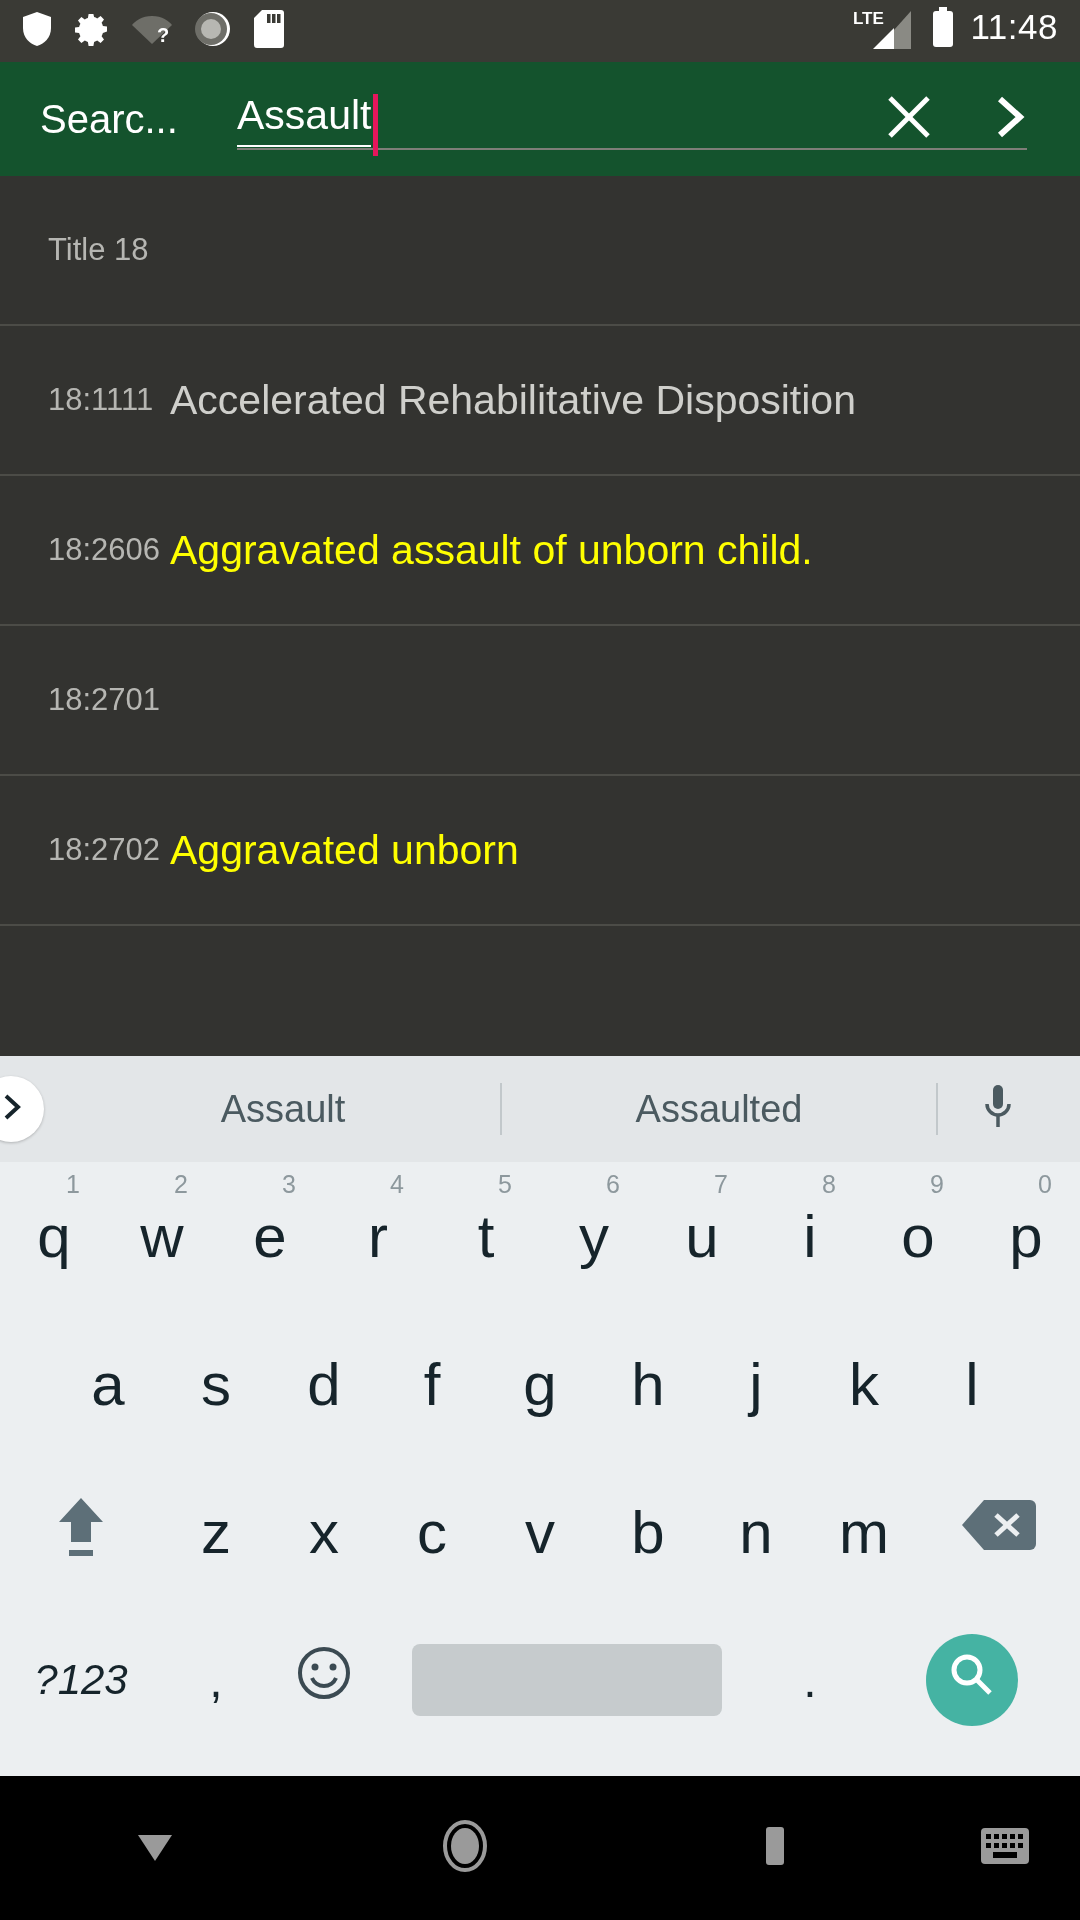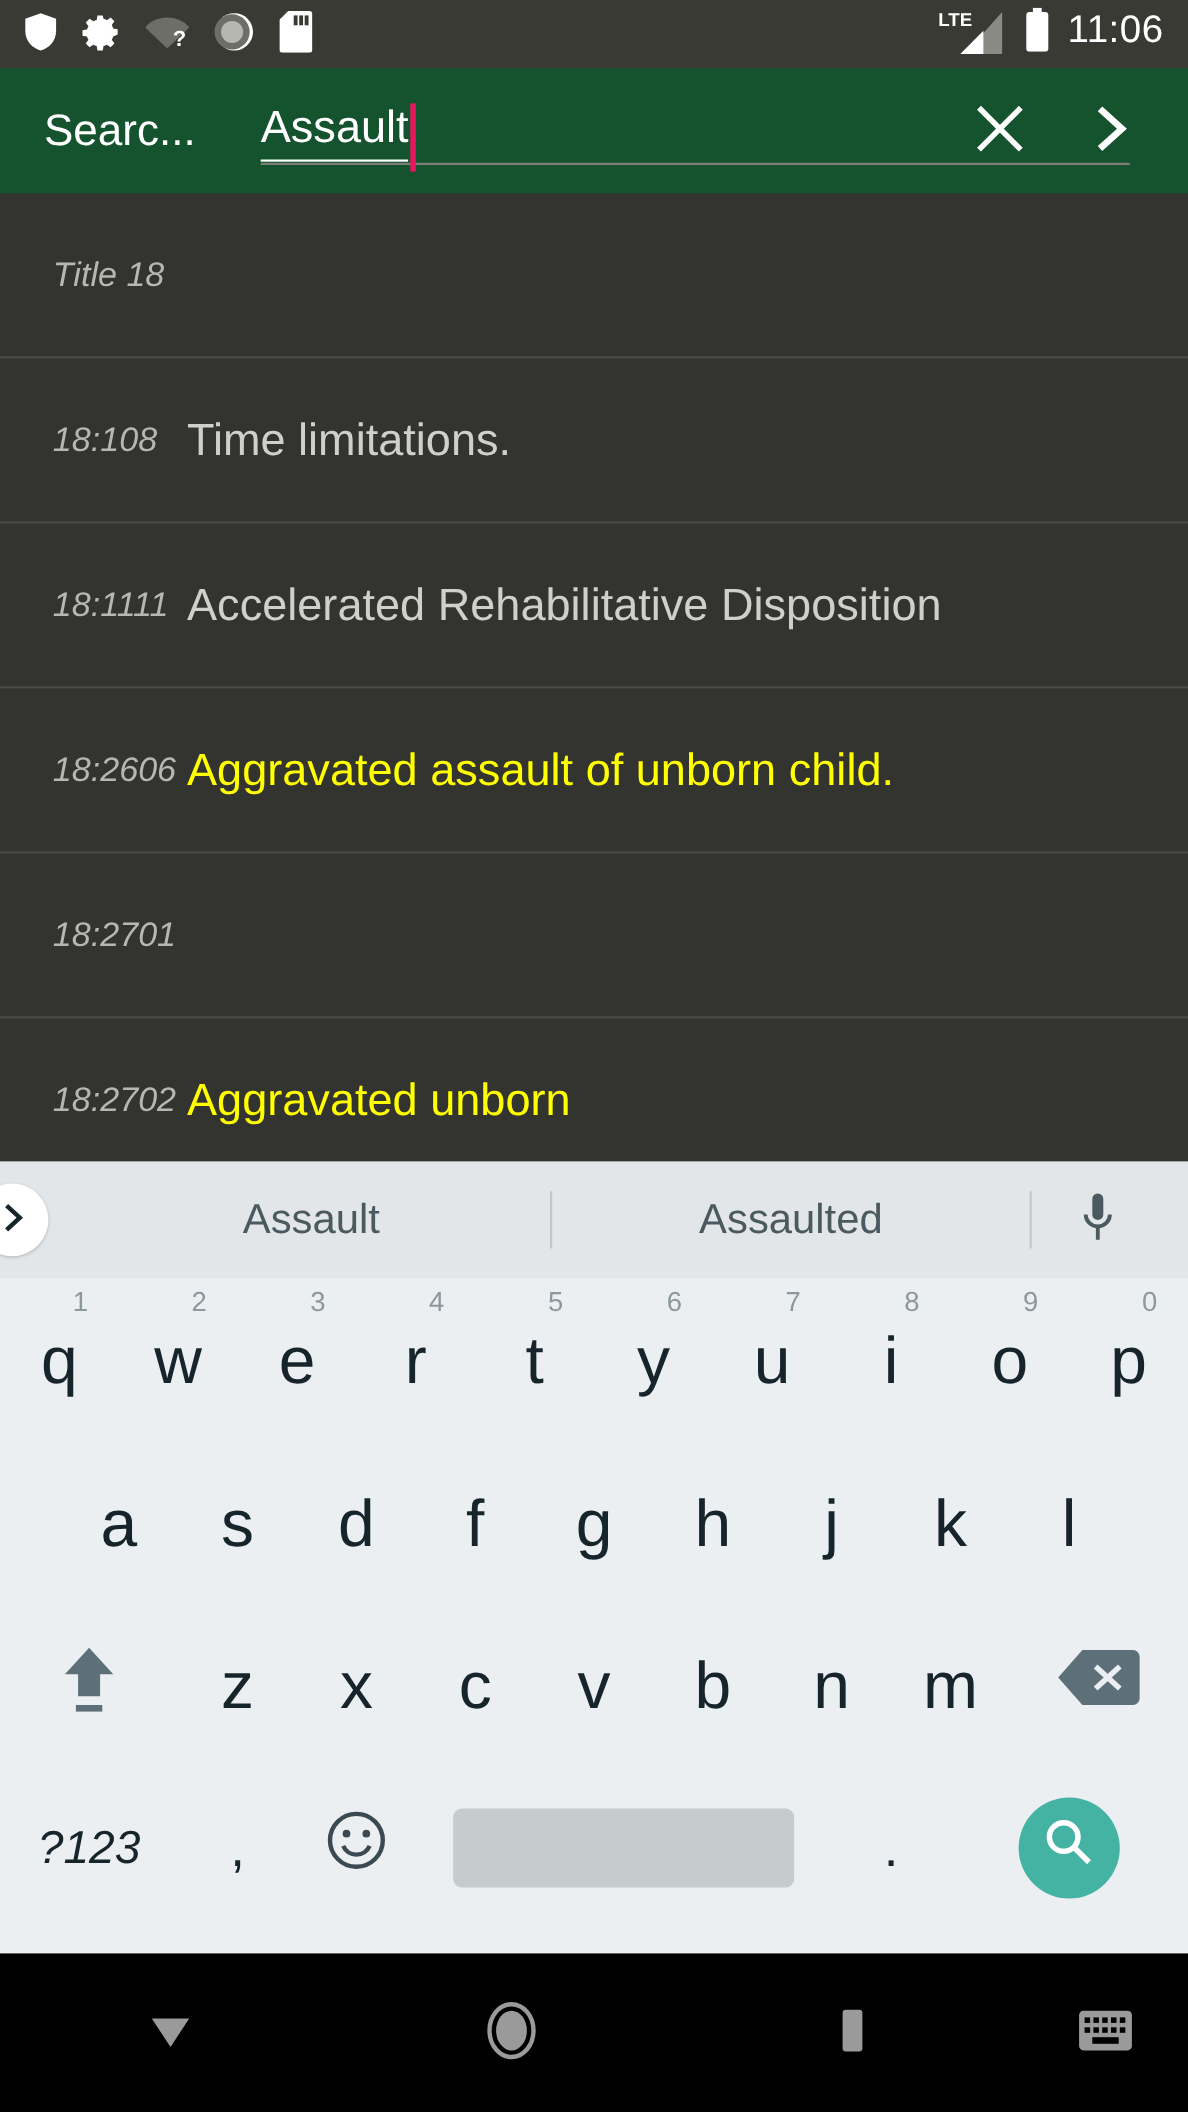--- a/index.html
+++ b/index.html
@@ -76,21 +76,21 @@
   }
   .result-row{
     height:150px;
     display:flex; align-items:center;
     border-bottom:2px solid #4c4c47;
     background:#333330;
   }
   .row-code{
     width:170px; flex:none;
     color:#b6b6b2; font-size:31px;
-    text-align:left; padding-left:48px;font-style:italic;
+    text-align:left; padding-left:48px;
   }
   .row-title{
     font-size:41px; color:#cfcfcb;
     white-space:nowrap; overflow:hidden;
   }
   .row-title.hl{ color:#ffff00; }
 
   
   #keyboard{
     position:absolute; left:0; top:1056px; width:1080px; height:720px;
@@ -224,21 +224,21 @@
         <path d="M58 4 L58 42 L24 42 Z" fill="#8a8a84"></path>
         <path d="M41 21 L41 42 L20 42 Z" fill="#ffffff"></path>
       </svg>
     </span>
     <span class="sb-icon">
       <svg width="24" height="40" viewBox="0 0 24 40">
         <rect x="8" y="0" width="8" height="5" fill="#ffffff"></rect>
         <rect x="2" y="4" width="20" height="36" rx="3" fill="#ffffff"></rect>
       </svg>
     </span>
-    <span id="status-clock">11:06</span>
+    <span id="status-clock">11:48</span>
   </div>
 </div>
 
 <div id="search-bar">
   <div id="search-label">Searc...</div>
 
   <div id="search-field-wrap">
     <div id="search-underline"></div>
     <span id="search-input-text">Assault</span>
     <span id="text-cursor" style="left: 136px;"></span>
@@ -261,24 +261,20 @@
     </span>
   </div>
 </div>
 
 <div id="results-list">
 
   <div class="result-row">
     <div class="row-code">Title 18</div>
   </div>
 
-  <div class="result-row">
-    <div class="row-code">18:108</div>
-    <div class="row-title">Time limitations.</div>
-  </div>
 
   <div class="result-row">
     <div class="row-code">18:1111</div>
     <div class="row-title">Accelerated Rehabilitative Disposition</div>
   </div>
 
   <div class="result-row">
     <div class="row-code">18:2606</div>
     <div class="row-title hl">Aggravated assault of unborn child.</div>
   </div>

